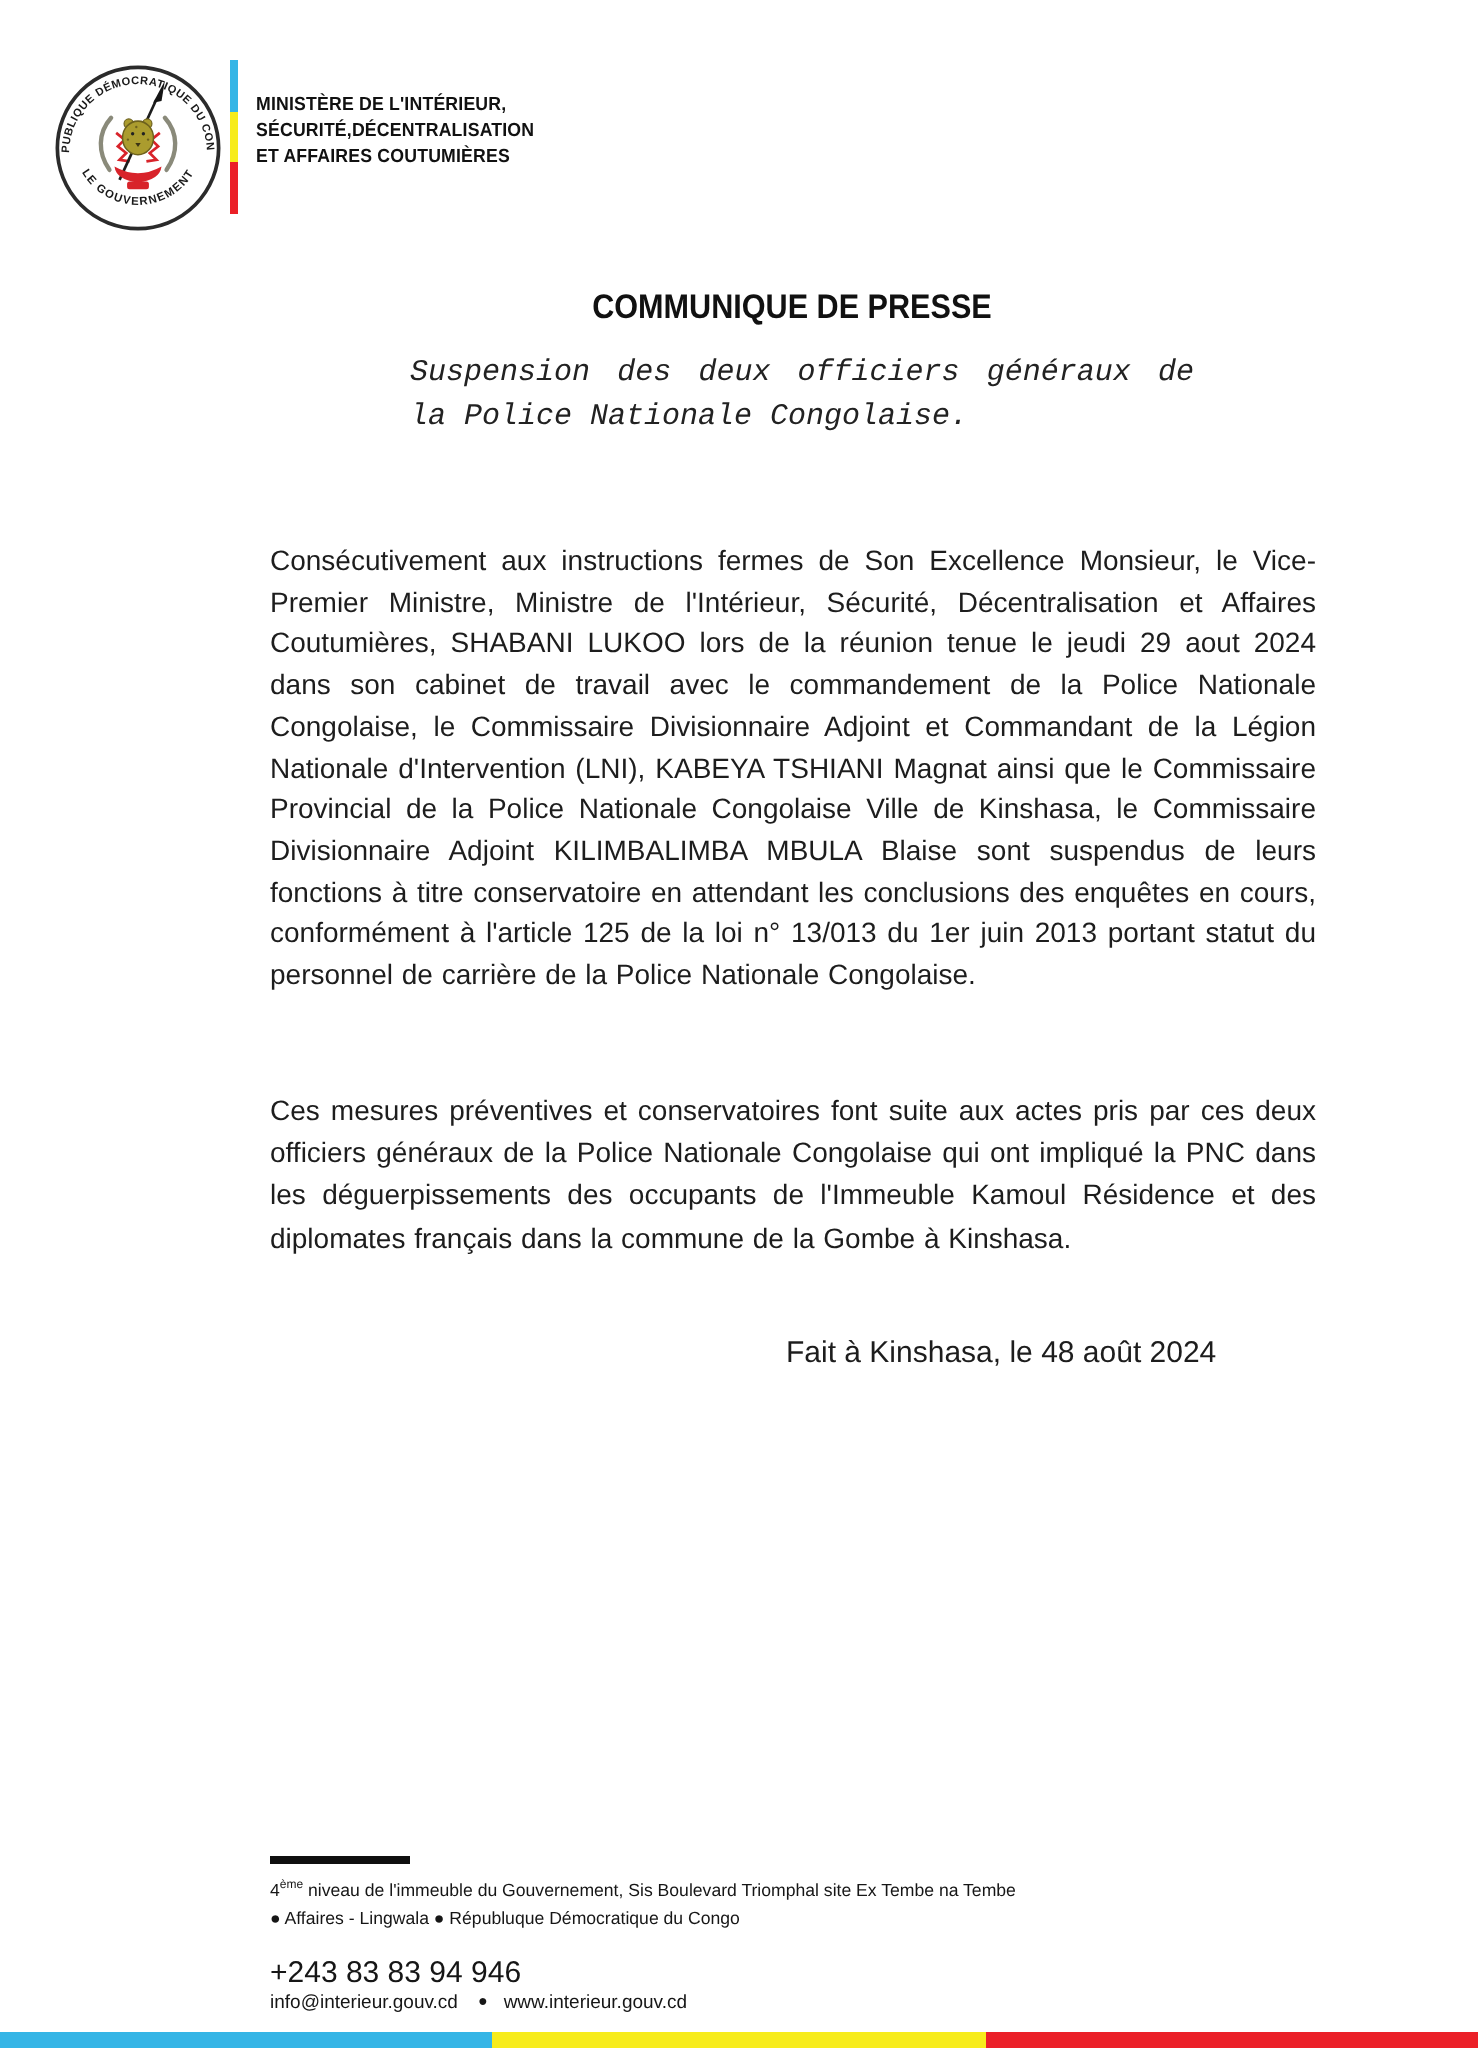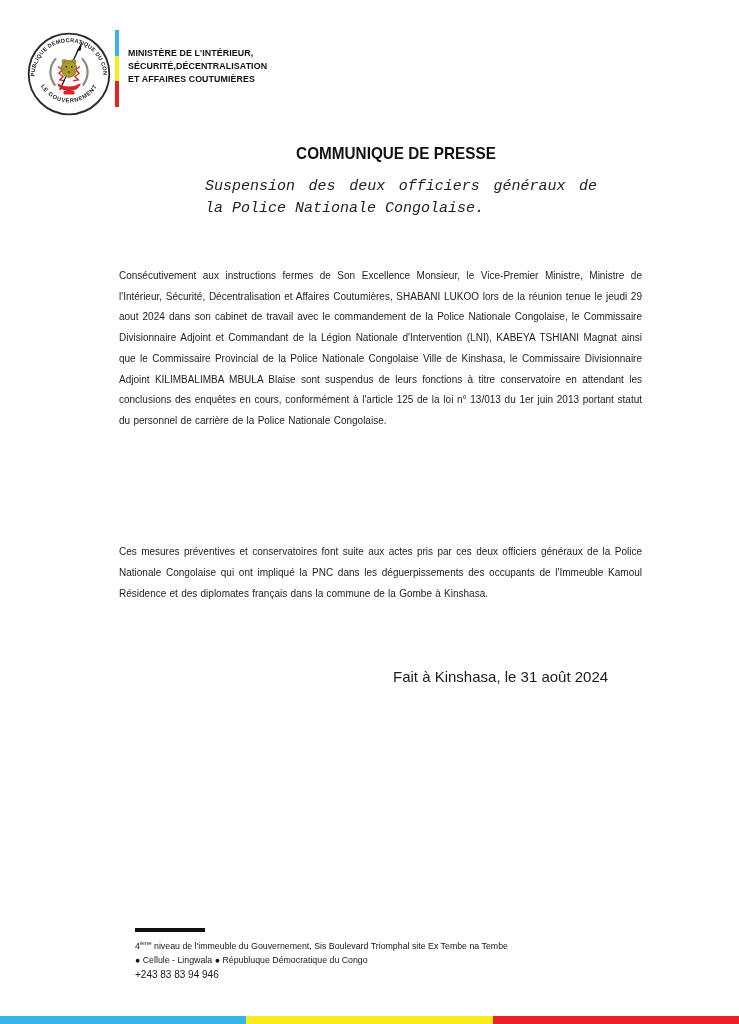--- a/index.html
+++ b/index.html
@@ -22,32 +22,32 @@
   .doc-title{
     position:absolute;left:135px;top:144px;width:522px;text-align:center;
     font-size:17px;font-weight:bold;letter-spacing:0px;color:#111;
     transform:scaleX(0.9);transform-origin:50% 0;white-space:nowrap;
   }
   .doc-subtitle{
     position:absolute;left:205px;top:176px;width:392px;
     font-size:15px;font-style:italic;line-height:21.5px;text-align:justify;color:#222;font-family:Liberation Mono, monospace;
   }
   
-  .para{position:absolute;left:119px;width:523px;font-size:10px;line-height:20.7px;
+  .para{position:absolute;left:135px;width:523px;font-size:14px;line-height:20.7px;
     text-align:justify;color:#1d1d1d;word-spacing:0.5px;}
   .para-1{top:256px;}
   .para-2{top:531px;line-height:21.2px;}
   .signature{position:absolute;left:393px;top:666px;font-size:15px;line-height:22.5px;color:#1d1d1d;}
   
   .footer{position:absolute;left:135px;top:928px;color:#161616;}
   .footer-rule{width:70px;height:4px;background:#101010;margin-bottom:5px;}
   .footer-line{font-size:8.8px;line-height:12px;}
   .footer-line sup{font-size:6px;}
   .footer-line2{margin-top:2px;}
-  .footer-phone{font-size:10px;margin-top:3px;line-height:12px;}
+  .footer-phone{font-size:15px;margin-top:16px;line-height:12px;}
   .footer-web{font-size:9.5px;margin-top:2px;line-height:12px;}
   .dot-sep{display:inline-block;margin:0 8px 0 10px;font-size:8px;vertical-align:1px;}
   
   .bottom-bar{position:absolute;left:0;top:1016px;width:739px;height:8px;display:flex;}
   .bottom-bar .seg{flex:1;}
 </style>
 </head>
 <body>
 
 <div class="page">
@@ -100,28 +100,29 @@
     <div>ET AFFAIRES COUTUMIÈRES</div>
   </div>
 
   <div class="doc-title">COMMUNIQUE DE PRESSE</div>
   <div class="doc-subtitle">Suspension des deux officiers généraux de la Police Nationale Congolaise.</div>
 
   <p class="para para-1">Consécutivement aux instructions fermes de Son Excellence Monsieur, le Vice-Premier Ministre, Ministre de l'Intérieur, Sécurité, Décentralisation et Affaires Coutumières, SHABANI LUKOO lors de la réunion tenue le jeudi 29 aout 2024 dans son cabinet de travail avec le commandement de la Police Nationale Congolaise, le Commissaire Divisionnaire Adjoint et Commandant de la Légion Nationale d'Intervention (LNI), KABEYA TSHIANI Magnat ainsi que le Commissaire Provincial de la Police Nationale Congolaise Ville de Kinshasa, le Commissaire Divisionnaire Adjoint KILIMBALIMBA MBULA Blaise sont suspendus de leurs fonctions à titre conservatoire en attendant les conclusions des enquêtes en cours, conformément à l'article 125 de la loi n° 13/013 du 1er juin 2013 portant statut du personnel de carrière de la Police Nationale Congolaise.</p>
   <p class="para para-2">Ces mesures préventives et conservatoires font suite aux actes pris par ces deux officiers généraux  de la Police Nationale Congolaise qui ont impliqué la PNC dans les déguerpissements des occupants de l'Immeuble Kamoul Résidence et des diplomates français dans la commune de la Gombe à Kinshasa.</p>
 
   <div class="signature">
-    <div>Fait à Kinshasa, le 31 août 2024</div>
+    <div>Fait à Kinshasa, le 48 août 2024</div>
   </div>
 
   <div class="footer">
     <div class="footer-rule"></div>
     <div class="footer-line"><span>4</span><sup>ème</sup><span> niveau de l'immeuble du Gouvernement, Sis Boulevard Triomphal site Ex Tembe na Tembe</span></div>
-    <div class="footer-line footer-line2">● Cellule - Lingwala ● Républuque Démocratique du Congo</div>
+    <div class="footer-line footer-line2">● Affaires - Lingwala ● Républuque Démocratique du Congo</div>
     <div class="footer-phone">+243 83 83 94 946</div>
+    <div class="footer-web"><span>info@interieur.gouv.cd</span><span class="dot-sep">●</span><span>www.interieur.gouv.cd</span></div>
   </div>
 
   <div class="bottom-bar">
     <div class="seg seg-blue"></div>
     <div class="seg seg-yellow"></div>
     <div class="seg seg-red"></div>
   </div>
 
 </div>
 

